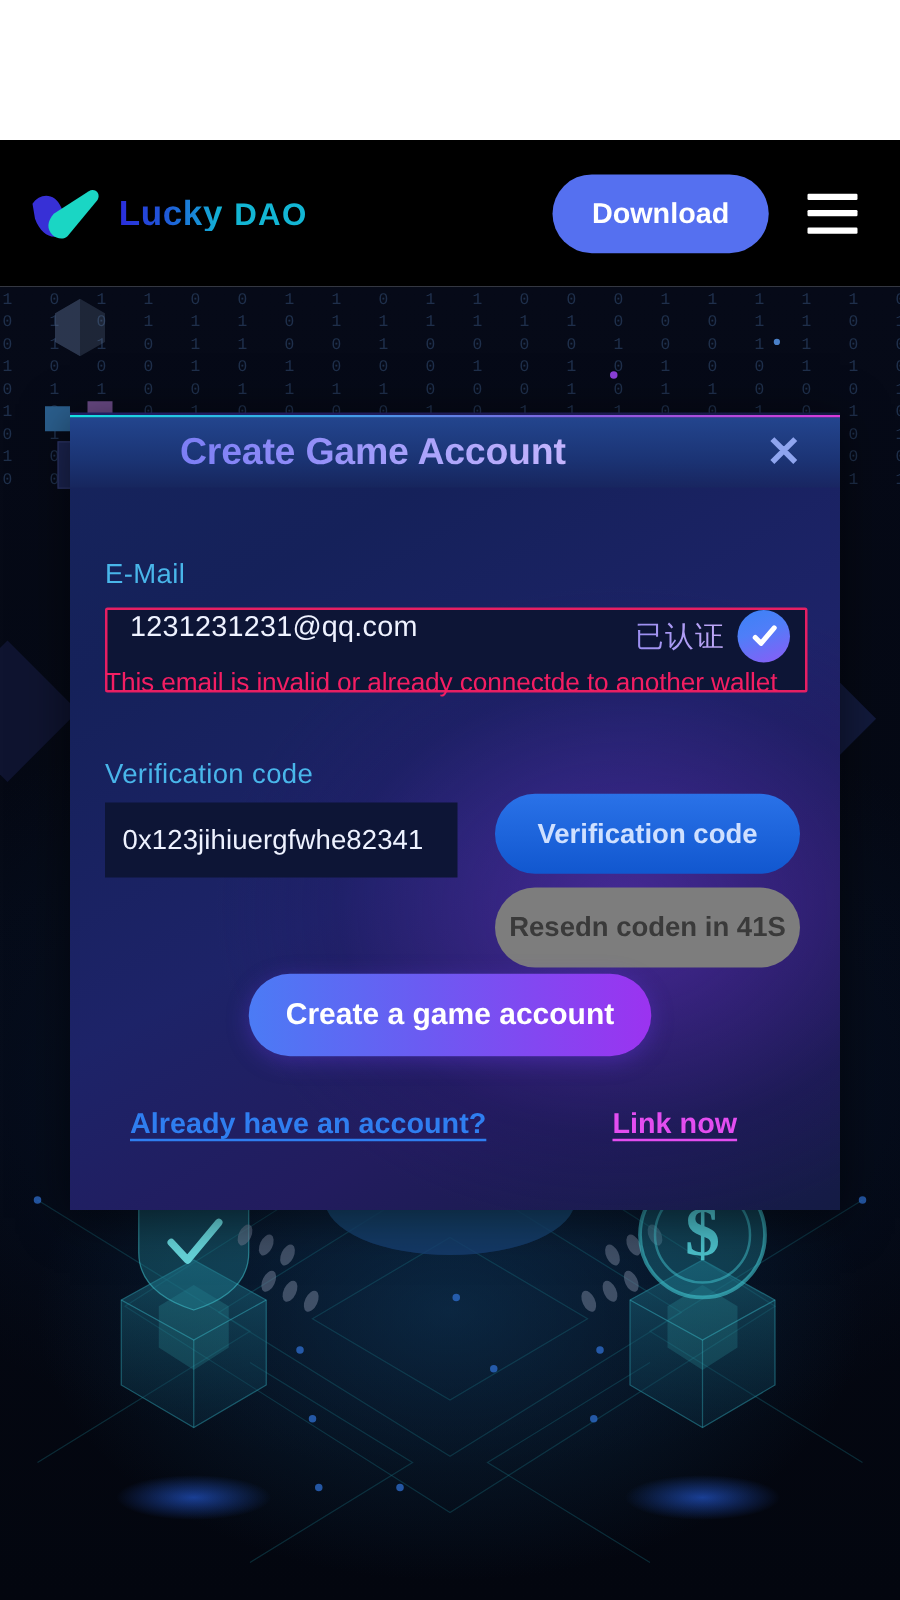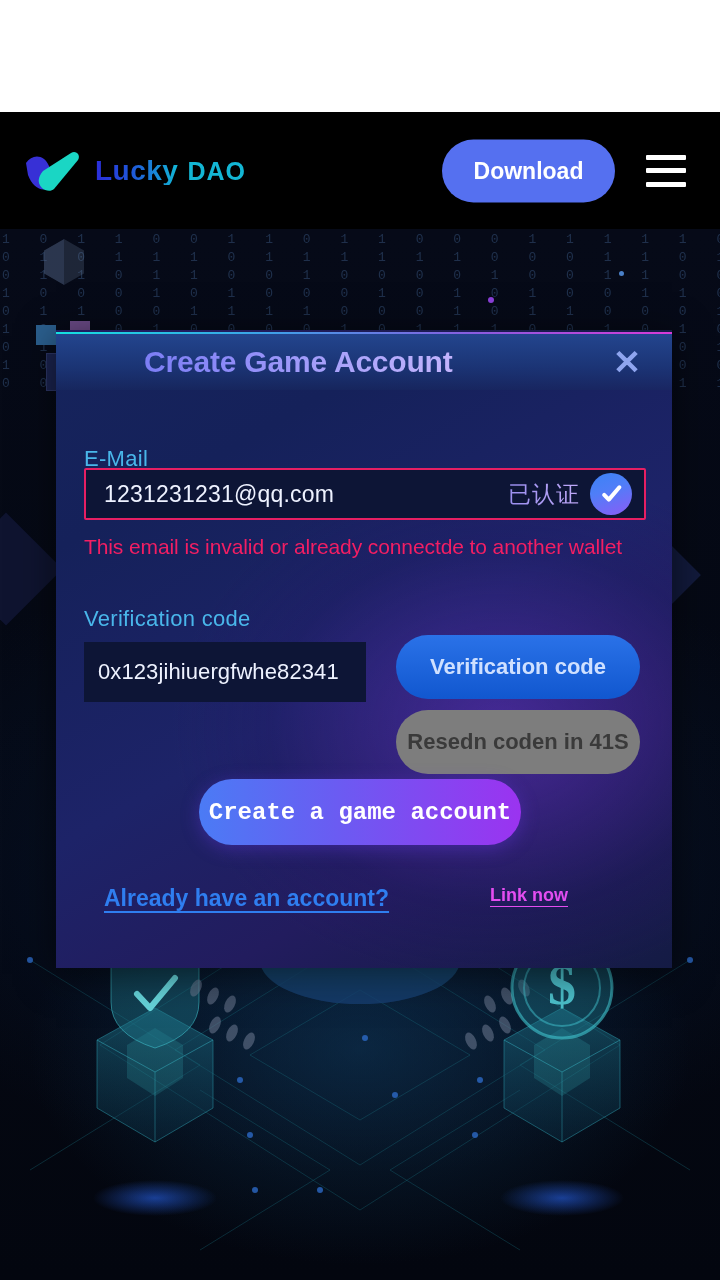--- a/index.html
+++ b/index.html
@@ -139,23 +139,23 @@
 
   .modal-body { position:absolute; left:0; top:58px; width:100%; height:580px; }
 
   .field-label {
     position:absolute; font-size:22px; color:#49b6ea; letter-spacing:.3px;
   }
   .lbl-email { left:28px; top:56px; }
   .lbl-code  { left:28px; top:216px; }
 
   .email-box {
-    position:absolute; left:28px; top:78px; width:562px; height:52px;
+    position:absolute; left:28px; top:96px; width:562px; height:68px;
     background:#0d1536; border:2px solid #e61f63; border-radius:2px;
-    display:flex; align-items:center; padding:0 12px 0 18px;
+    display:flex; align-items:flex-start; padding:0 12px 0 18px;
   }
   .email-value {
     flex:1; background:transparent; border:none; outline:none;
     color:#eef2ff; font-size:23px; letter-spacing:.2px;
     font-family:"Liberation Sans", sans-serif;
   }
   .verified-wrap { display:flex; align-items:center; gap:10px; }
   .verified-text {
     font-size:23px; letter-spacing:1px;
     background:linear-gradient(90deg,#9a8ef0 0%, #c0a9f8 100%);
@@ -196,36 +196,36 @@
     border:none; border-radius:32px; cursor:default;
     background:#7d7d7d; color:#3a3a3a; font-size:22px; font-weight:600;
     font-family:"Liberation Sans", sans-serif;
   }
 
   .btn-create {
     position:absolute; left:143px; top:389px; width:322px; height:66px;
     border:none; border-radius:33px; cursor:pointer;
     background:linear-gradient(90deg,#4b7bf5 0%,#6a5cf2 42%,#9b33f0 100%);
     color:#ffffff; font-size:24px; font-weight:700;
-    font-family:Liberation Mono, monospace;
+    font-family:Liberation Sans, sans-serif;
     box-shadow:0 4px 18px rgba(110,60,240,.35);
   }
 
   .link-row { position:absolute; left:0; top:495px; width:100%; height:40px; }
   .link-login {
     position:absolute; left:48px; top:0;
     color:#2f7ef0; font-size:23px; font-weight:700;
     text-decoration:underline; text-underline-offset:5px;
     cursor:pointer; background:none; border:none;
     font-family:"Liberation Sans", sans-serif;
     text-align:center;
   }
   .link-now {
     position:absolute; left:434px; top:0;
-    color:#e34df0; font-size:18px; font-weight:700;
+    color:#e34df0; font-size:23px; font-weight:700;
     text-decoration:underline; text-underline-offset:5px;
     cursor:pointer; background:none; border:none;
     font-family:"Liberation Sans", sans-serif;
   }
 </style>
 </head>
 <body>
 
 <div id="page">
 

